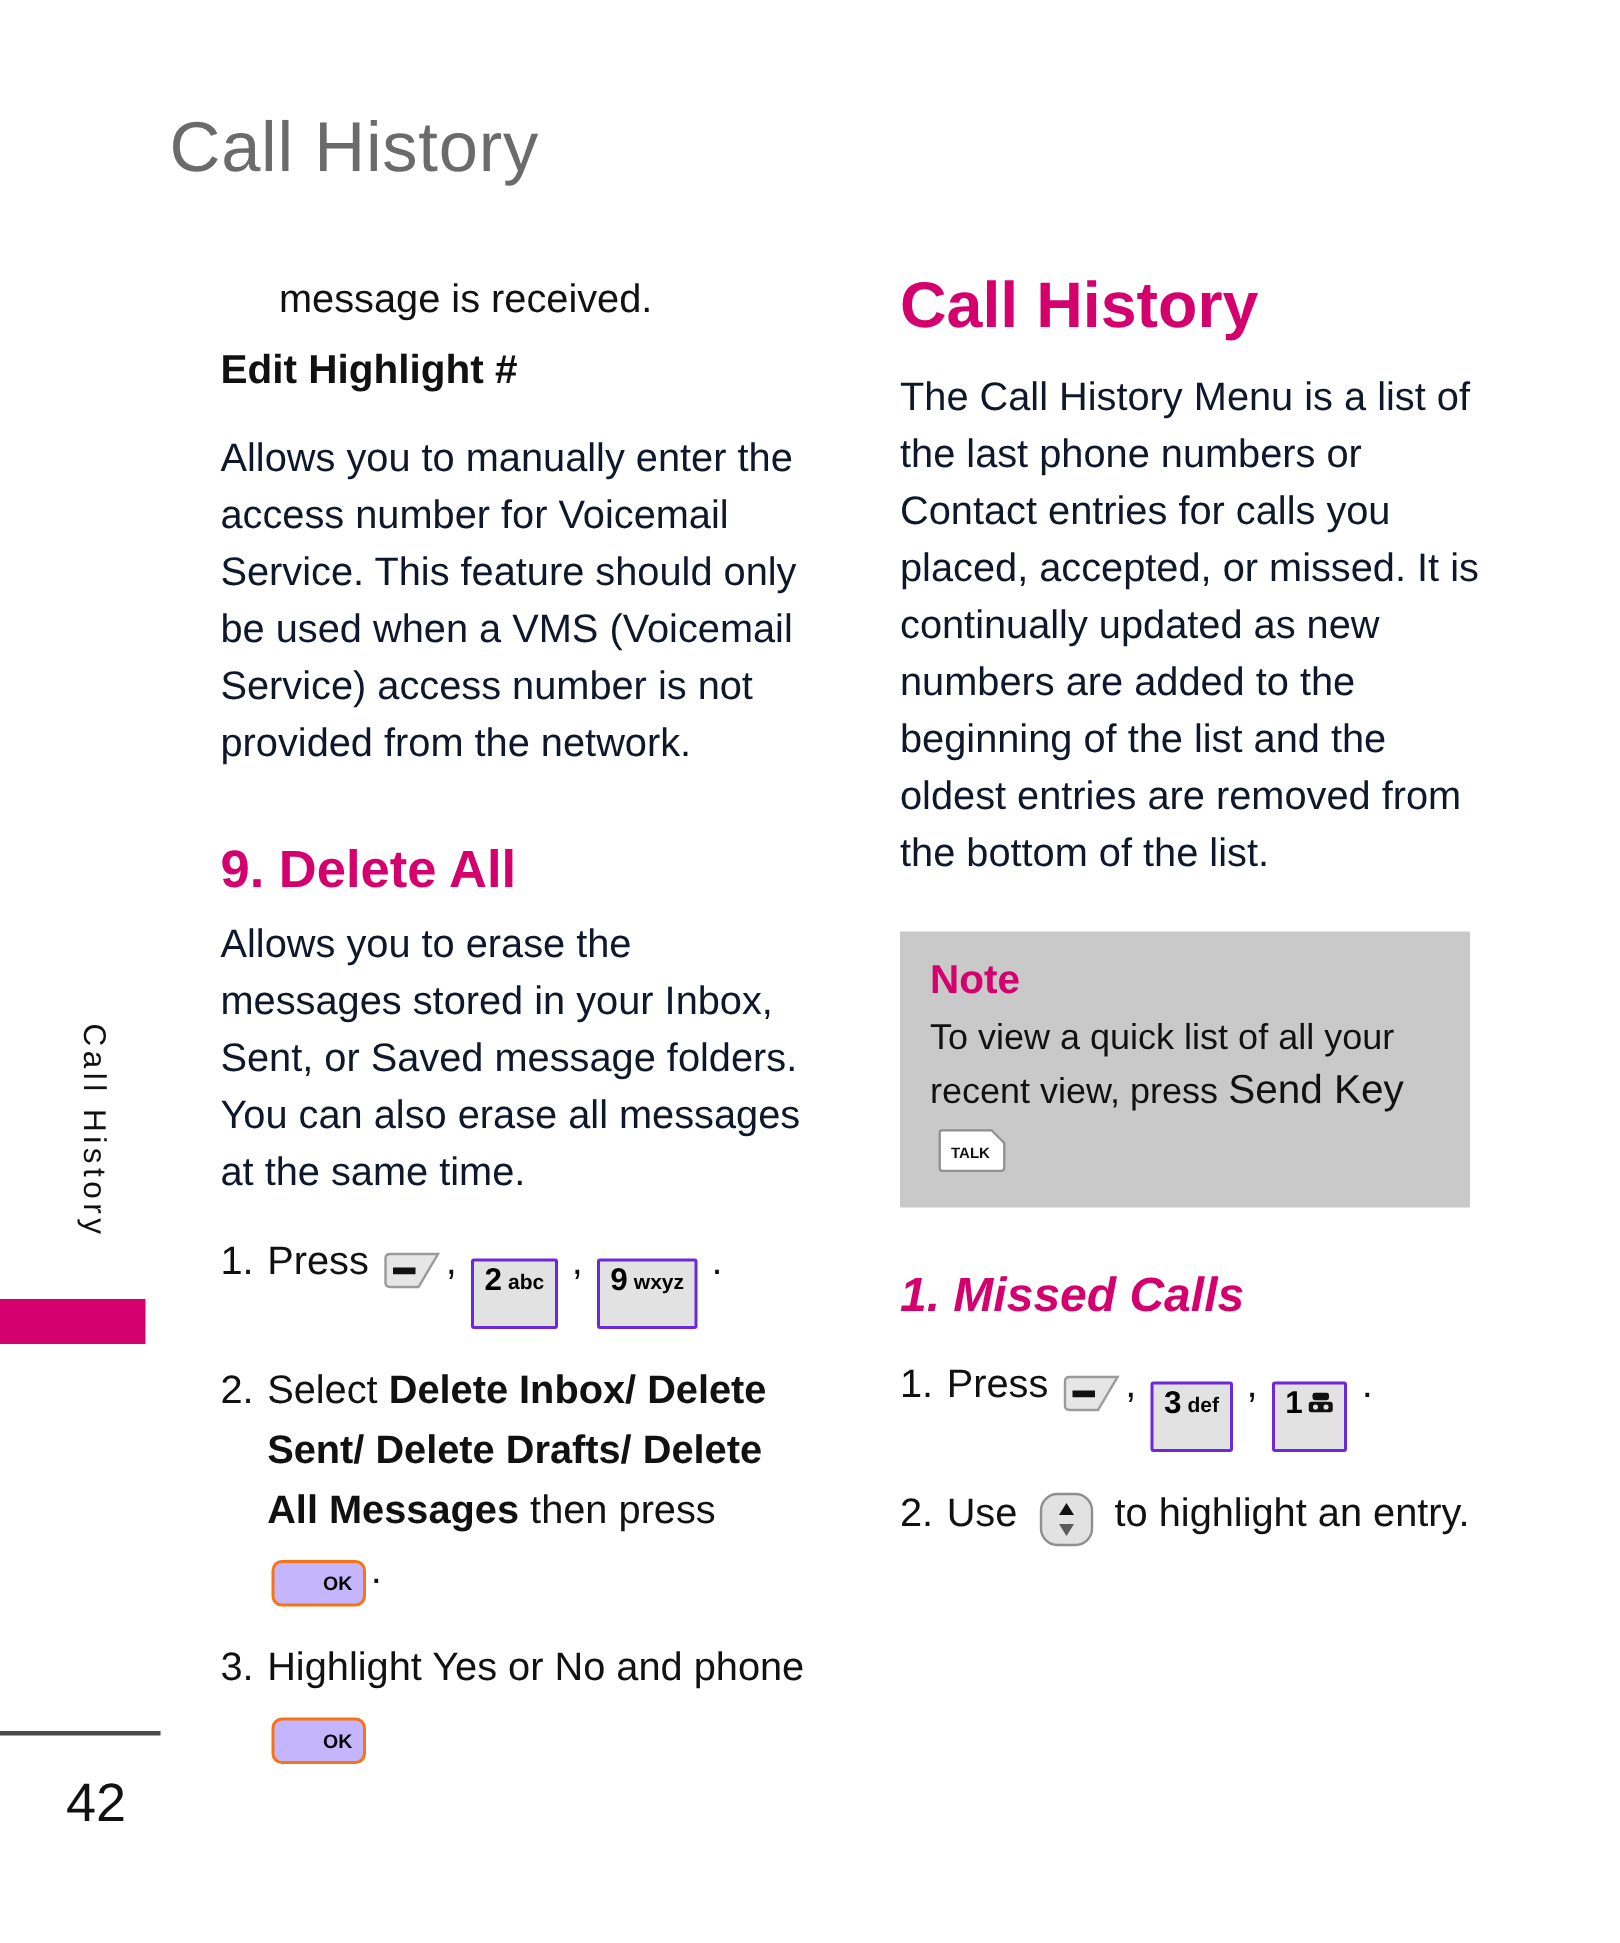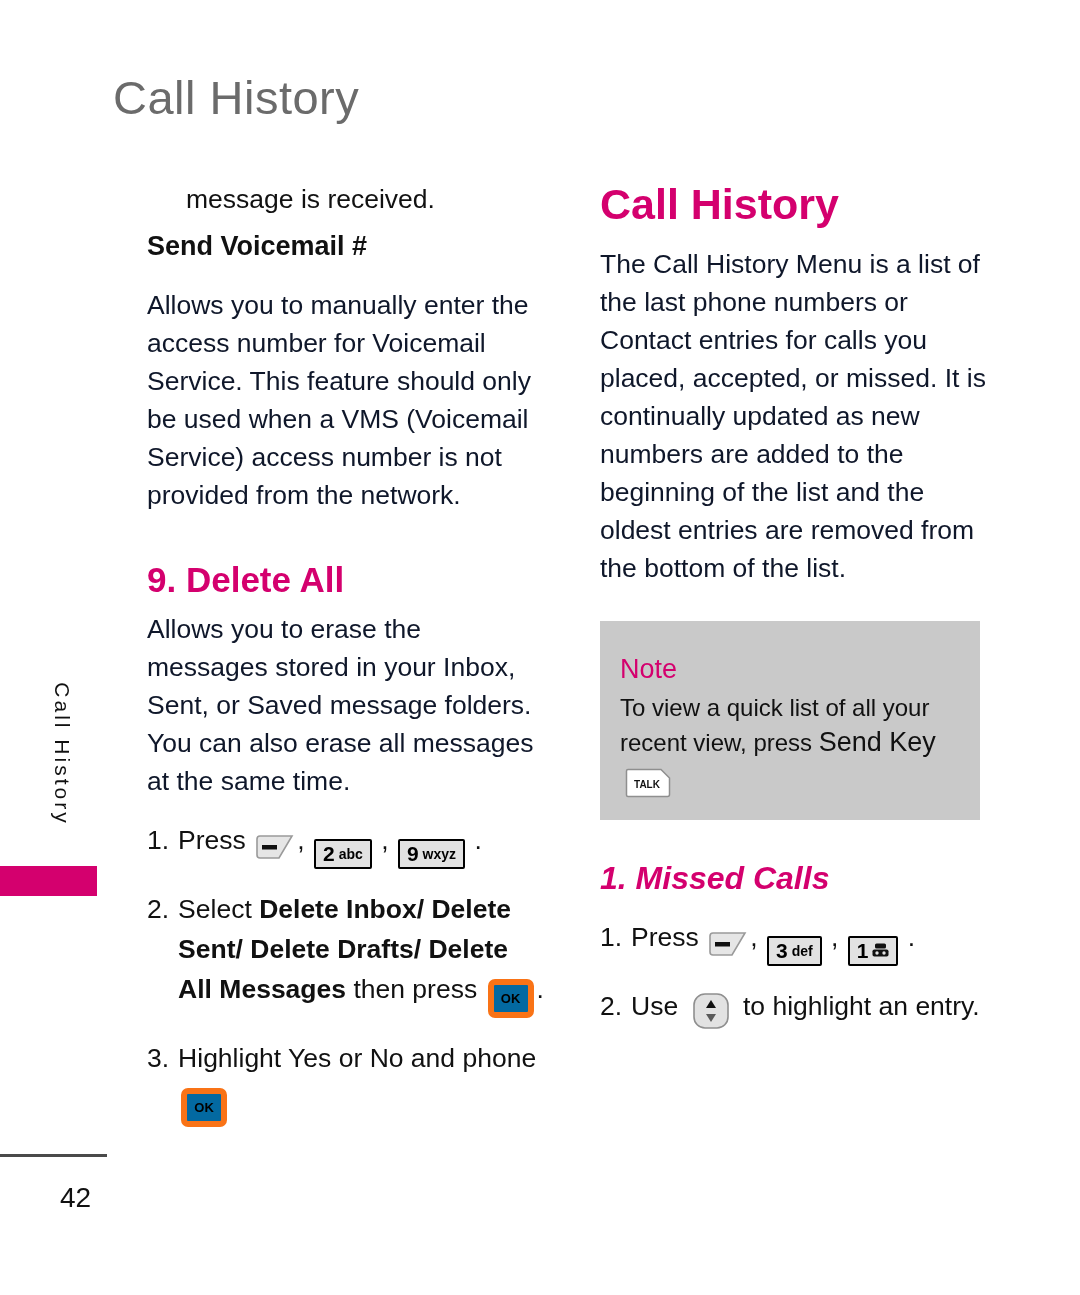--- a/index.html
+++ b/index.html
@@ -110,24 +110,24 @@
 
   
   .key {
     display: inline-block;
     vertical-align: -5px;
     margin: 0 2px;
   }
 
   
   .key-num {
-    border: 2px solid #000000;
+    border: 2px solid #6d28d9;
     background: #e2e2e2;
     border-radius: 2px;
-    padding: 2px 7px 3px 7px;
+    padding: 2px 7px 20px 7px;
     line-height: 1;
     white-space: nowrap;
     font-size: 0;
   }
   .key-num .d {
     font-size: 21px;
     font-weight: bold;
     color: #000;
     vertical-align: middle;
   }
@@ -141,50 +141,51 @@
   .vm-glyph { display: inline-block; vertical-align: middle; margin-left: 4px; }
 
   
   .key-soft { width: 40px; height: 26px; vertical-align: -6px; }
 
   
   .key-ok {
     display: inline-block;
     width: 34px;
     height: 27px;
-    border: 6px solid #f97316;
-    background: #0369a1;
+    border: 2px solid #f97316;
+    background: #c4b5fd;
     border-radius: 7px;
     text-align: center;
     line-height: 27px;
     font-size: 13px;
     font-weight: bold;
     color: #000;
     vertical-align: -5px;
     margin: 0 3px;
+    padding-left: 25px;
   }
 
   
   .key-talk { width: 46px; height: 30px; vertical-align: -7px; margin: 0 3px; }
 
   
   .key-nav { width: 38px; height: 38px; vertical-align: -10px; margin: 0 4px; }
 
   
   .note-box {
     margin-top: 34px;
     background: #c9c9c9;
     padding: 16px 20px 20px 20px;
     width: 340px;
   }
   .note-title {
     font-size: 27px;
-    font-weight: normal;
+    font-weight: bold;
     color: #d4006e;
-    margin: 16px 0 4px 0;
+    margin: 0 0 4px 0;
     line-height: 1.2;
   }
   .note-text {
     font-size: 24px;
     line-height: 35px;
     color: #111111;
     margin: 0;
   }
   .note-text .sendkey {
     font-size: 27px;
@@ -194,41 +195,41 @@
   .footer-rule {
     position: absolute;
     left: 0;
     top: 1154px;
     width: 107px;
     height: 3px;
     background: #4a4a4a;
   }
   .page-number {
     position: absolute;
-    left: 60px;
+    left: 44px;
     top: 1184px;
-    font-size: 28px;
+    font-size: 36px;
     color: #111111;
     line-height: 1;
     text-align: right;
   }
 </style>
 </head>
 <body>
 
 <div class="page-header">Call History</div>
 
 <div class="side-tab-label">Call History</div>
 <div class="side-tab-block"></div>
 
 <div class="col col-left">
 
   <p class="intro-line">message is received.</p>
 
-  <h3 class="sub-head">Send Voicemail #</h3>
+  <h3 class="sub-head">Edit Highlight #</h3>
 
   <p class="body-text">Allows you to manually enter the access number for Voicemail Service. This feature should only be used when a VMS (Voicemail Service) access number is not provided from the network.</p>
 
   <h2 class="section-head gap-before-head">9. Delete All</h2>
 
   <p class="body-text">Allows you to erase the messages stored in your Inbox, Sent, or Saved message folders. You can also erase all messages at the same time.</p>
 
   <div class="step">
     <span class="step-num">1.</span>
     <span class="step-body"><span>Press</span>

